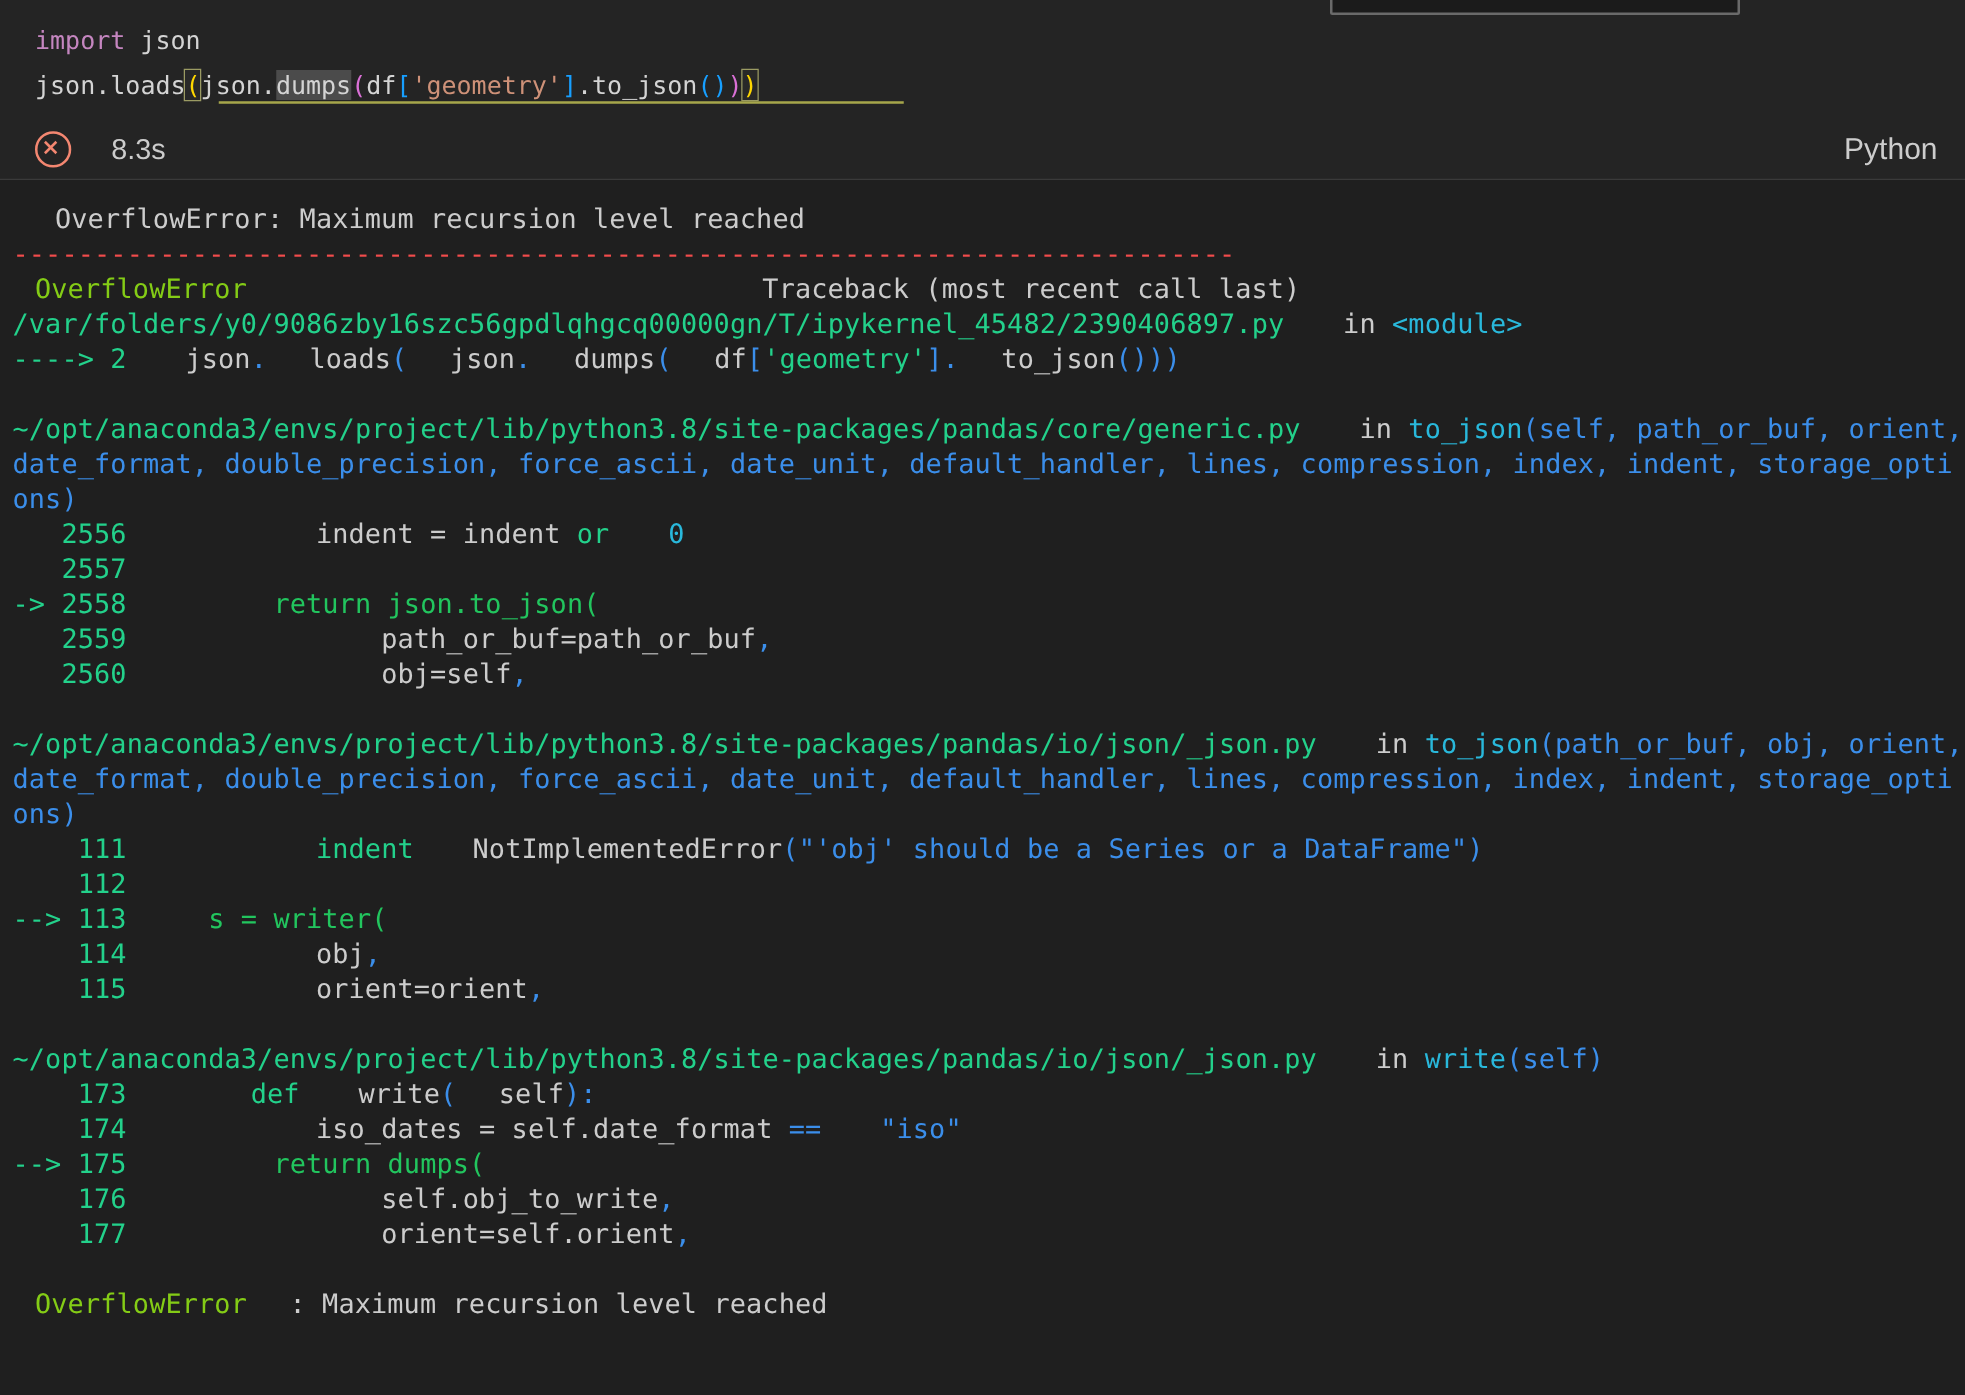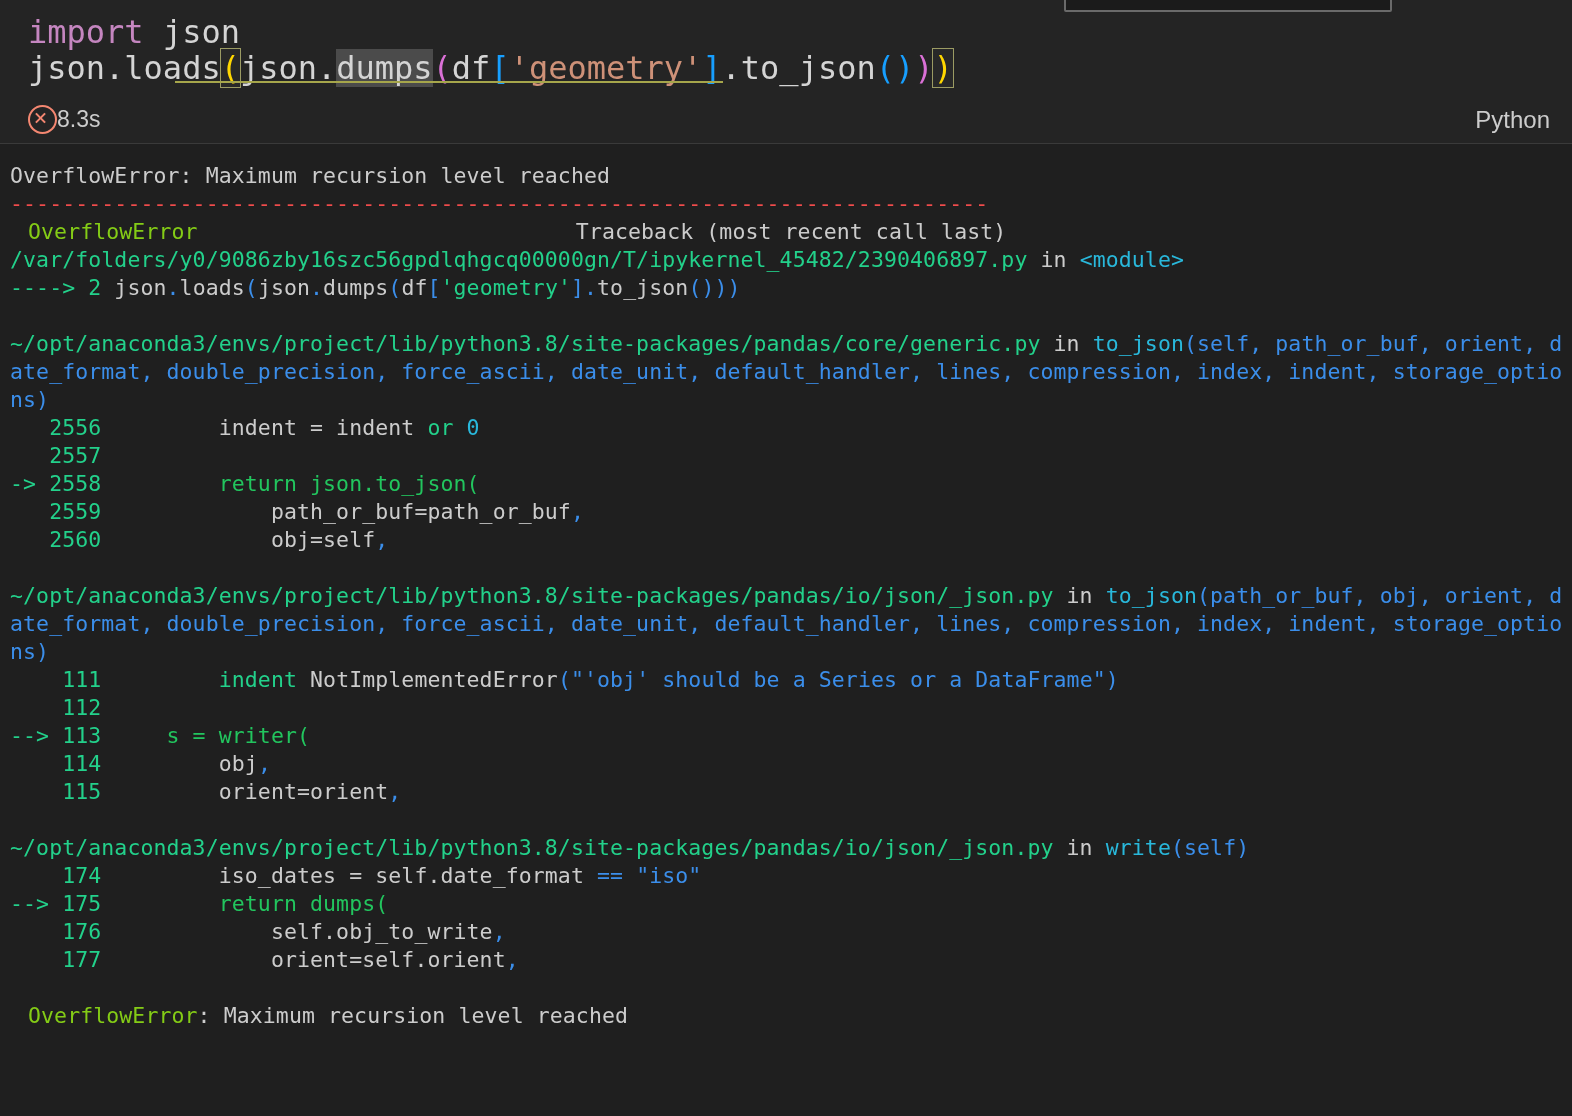--- a/index.html
+++ b/index.html
@@ -16,21 +16,21 @@
 
   
   #cell-editor {
     position: relative;
     background: #242424;
     padding: 14px 0 0 0;
     height: 96px;
     box-sizing: border-box;
   }
   .code-line {
-    font-size: 32px;
+    font-size: 20px;
     line-height: 36px;
     white-space: pre;
     padding-left: 28px;
     color: #d4d4d4;
     letter-spacing: 0px;
   }
 
   
   #popup-stub {
     position: absolute;
@@ -85,20 +85,21 @@
     position: absolute;
     left: 4px;
     top: 10px;
     width: 13px;
     height: 2px;
     background: #f48771;
   }
   #error-icon::before { transform: rotate(45deg); }
   #error-icon::after  { transform: rotate(-45deg); }
   #exec-time {
+    margin-left: 32px;
     color: #cccccc;
     font-family: "Liberation Sans", sans-serif;
     font-size: 23px;
   }
   #kernel-name {
     margin-left: auto;
     color: #cccccc;
     font-family: "Liberation Sans", sans-serif;
     font-size: 24px;
   }
@@ -117,21 +118,21 @@
     white-space: pre-wrap;
     word-break: break-all;
     padding-left: 10px;
     color: #cccccc;
     letter-spacing: 0.1px;
   }
   .out-blank { height: 28px; }
 
   
   .t-err     { color: #84cc16; margin-left: 18px; }
-  .t-white   { color: #cccccc; }
+  .t-white   { color: #cccccc; margin-left: 34px; }
   .t-path    { color: #23d18b; }
   .t-green   { color: #23d18b; }
   .t-func    { color: #29b8db; }
   .t-arg     { color: #3b8eea; }
   .t-blue    { color: #3b8eea; }
   .t-cyan    { color: #29b8db; }
   .t-lineno  { color: #23d18b; }
   .t-rule    { color: #f14c4c; }
   .t-cur     { color: #22c55e; }
   .t-str     { color: #3b8eea; }
@@ -169,20 +170,21 @@
       <div class="out-line"><span class="t-lineno">   2560 </span><span class="t-white">            obj=self</span><span class="t-blue">,</span></div>
       <div class="out-line out-blank">&nbsp;</div>
       <div class="out-line"><span class="t-path">~/opt/anaconda3/envs/project/lib/python3.8/site-packages/pandas/io/json/_json.py</span><span class="t-white"> in </span><span class="t-func">to_json</span><span class="t-arg">(path_or_buf, obj, orient, date_format, double_precision, force_ascii, date_unit, default_handler, lines, compression, index, indent, storage_options)</span></div>
       <div class="out-line"><span class="t-lineno">    111 </span><span class="t-white">        </span><span class="t-green">indent</span><span class="t-white"> NotImplementedError</span><span class="t-blue">(</span><span class="t-str">"'obj' should be a Series or a DataFrame"</span><span class="t-blue">)</span></div>
       <div class="out-line"><span class="t-lineno">    112 </span></div>
       <div class="out-line"><span class="t-lineno">--&gt; 113 </span><span class="t-cur">    s = writer(</span></div>
       <div class="out-line"><span class="t-lineno">    114 </span><span class="t-white">        obj</span><span class="t-blue">,</span></div>
       <div class="out-line"><span class="t-lineno">    115 </span><span class="t-white">        orient=orient</span><span class="t-blue">,</span></div>
       <div class="out-line out-blank">&nbsp;</div>
       <div class="out-line"><span class="t-path">~/opt/anaconda3/envs/project/lib/python3.8/site-packages/pandas/io/json/_json.py</span><span class="t-white"> in </span><span class="t-func">write</span><span class="t-arg">(self)</span></div>
+      <div class="out-line"><span class="t-lineno">    173 </span><span class="t-white">    </span><span class="t-green">def</span><span class="t-white"> write</span><span class="t-blue">(</span><span class="t-white">self</span><span class="t-blue">):</span></div>
       <div class="out-line"><span class="t-lineno">    174 </span><span class="t-white">        iso_dates = self.date_format </span><span class="t-blue">==</span><span class="t-white"> </span><span class="t-str">"iso"</span></div>
       <div class="out-line"><span class="t-lineno">--&gt; 175 </span><span class="t-cur">        return dumps(</span></div>
       <div class="out-line"><span class="t-lineno">    176 </span><span class="t-white">            self.obj_to_write</span><span class="t-blue">,</span></div>
       <div class="out-line"><span class="t-lineno">    177 </span><span class="t-white">            orient=self.orient</span><span class="t-blue">,</span></div>
       <div class="out-line out-blank">&nbsp;</div>
       <div class="out-line"><span class="t-err">OverflowError</span><span class="t-white">: Maximum recursion level reached</span></div>
     </div>
 </div>
 
 </body></html>

